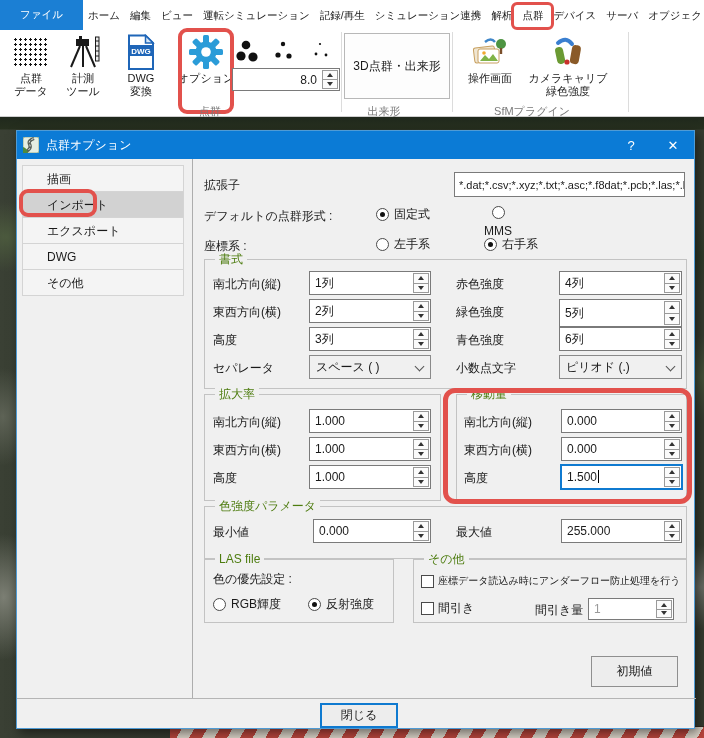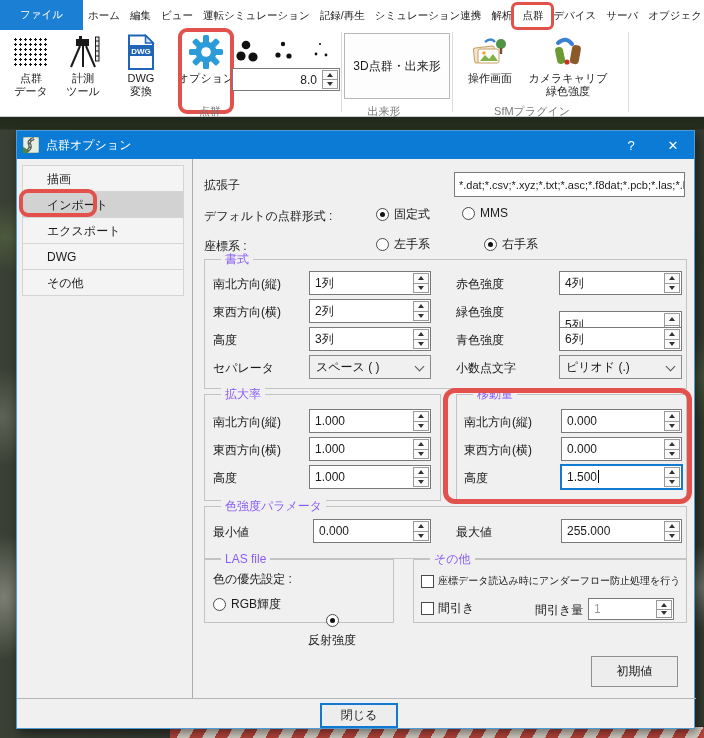--- a/index.html
+++ b/index.html
@@ -57,21 +57,21 @@
   .sb>div:first-child{border-bottom:1px solid #9a9a9a;}
   .tu{width:0;height:0;border-left:3px solid transparent;border-right:3px solid transparent;border-bottom:4px solid #333;}
   .td{width:0;height:0;border-left:3px solid transparent;border-right:3px solid transparent;border-top:4px solid #333;}
   .caret{display:inline-block;width:1px;height:13px;background:#000;margin-left:1px;vertical-align:-2px;}
 
   .combo{position:absolute;border:1px solid #8a8a8a;background:#f0f0f0;}
   .combo .v{position:absolute;left:6px;top:50%;transform:translateY(-50%);font-size:12px;color:#1a1a1a;white-space:nowrap;}
   .combo .ch{position:absolute;right:7px;top:7px;width:7px;height:7px;border-right:1.5px solid #555;border-bottom:1.5px solid #555;transform:rotate(45deg);}
 
   .gb{position:absolute;border:1px solid #c3c3c3;}
-  .gb>.cap{position:absolute;top:-8px;left:16px;background:#f0f0f0;padding:0 4px;font-size:12px;color:#8b5cf6;line-height:15px;white-space:nowrap;}
+  .gb>.cap{position:absolute;top:-8px;left:10px;background:#f0f0f0;padding:0 4px;font-size:12px;color:#4d7c0f;line-height:15px;white-space:nowrap;}
 
   .radio{position:absolute;display:flex;align-items:center;gap:5px;font-size:12px;color:#1a1a1a;white-space:nowrap;}
   .radio .c{width:13px;height:13px;border:1px solid #4a4a4a;border-radius:50%;background:#fff;position:relative;flex:none;}
   .radio.on .c::after{content:"";position:absolute;left:3px;top:3px;width:5px;height:5px;border-radius:50%;background:#111;}
   .checkrow{position:absolute;display:flex;align-items:flex-start;gap:4px;color:#1a1a1a;white-space:nowrap;}
   .checkrow .box{width:13px;height:13px;border:1px solid #4a4a4a;background:#fff;flex:none;}
 
   .btn{position:absolute;background:#ededed;border:1px solid #8f8f8f;font-size:12px;color:#1a1a1a;display:flex;align-items:center;justify-content:center;}
   .btn.primary{border:1px solid #0f7ad0;outline:1px solid #0f7ad0;}
   .hline{position:absolute;height:1px;background:#b5b5b5;}
@@ -263,21 +263,21 @@
     <div class="lbl" style="left:187px;top:46px;">拡張子</div>
     <div class="field" style="left:437px;top:41px;width:231px;height:25px;">
       <span>*.dat;*.csv;*.xyz;*.txt;*.asc;*.f8dat;*.pcb;*.las;*.laz</span>
     </div>
 
     <div class="lbl" style="left:187px;top:77px;">デフォルトの点群形式 :</div>
     <div class="radio on" style="left:359px;top:75px;">
       <span class="c"></span>
       <span>固定式</span>
     </div>
-    <div class="radio" style="left:445px;top:75px;">
+    <div class="radio" style="left:467px;top:75px;flex-direction:column;">
       <span class="c"></span>
       <span>MMS</span>
     </div>
 
     <div class="lbl" style="left:187px;top:107px;">座標系 :</div>
     <div class="radio" style="left:359px;top:105px;">
       <span class="c"></span>
       <span>左手系</span>
     </div>
     <div class="radio on" style="left:467px;top:105px;">
@@ -319,21 +319,21 @@
         <span class="sb">
           <div>
             <span class="tu"></span>
           </div>
           <div>
             <span class="td"></span>
           </div>
         </span>
     </div>
     <div class="lbl" style="left:439px;top:173px;">緑色強度</div>
-    <div class="spin" style="left:542px;top:180px;width:123px;height:28px;">
+    <div class="spin" style="left:542px;top:168px;width:123px;height:28px;">
       <span class="v">5列</span>
         <span class="sb">
           <div>
             <span class="tu"></span>
           </div>
           <div>
             <span class="td"></span>
           </div>
         </span>
     </div>
@@ -484,21 +484,21 @@
     </div>
 
     <div class="gb" style="left:187px;top:428px;width:190px;height:64px;">
       <span class="cap">LAS file</span>
     </div>
     <div class="lbl" style="left:196px;top:440px;">色の優先設定 :</div>
     <div class="radio" style="left:196px;top:465px;">
       <span class="c"></span>
       <span>RGB輝度</span>
     </div>
-    <div class="radio on" style="left:291px;top:483px;flex-direction:column;">
+    <div class="radio on" style="left:291px;top:465px;">
       <span class="c"></span>
       <span>反射強度</span>
     </div>
 
     <div class="gb" style="left:396px;top:428px;width:274px;height:64px;">
       <span class="cap">その他</span>
     </div>
     <div class="checkrow" style="left:404px;top:443px;font-size:10px;align-items:center;">
       <span class="box"></span>
       <span>座標データ読込み時にアンダーフロー防止処理を行う</span>

